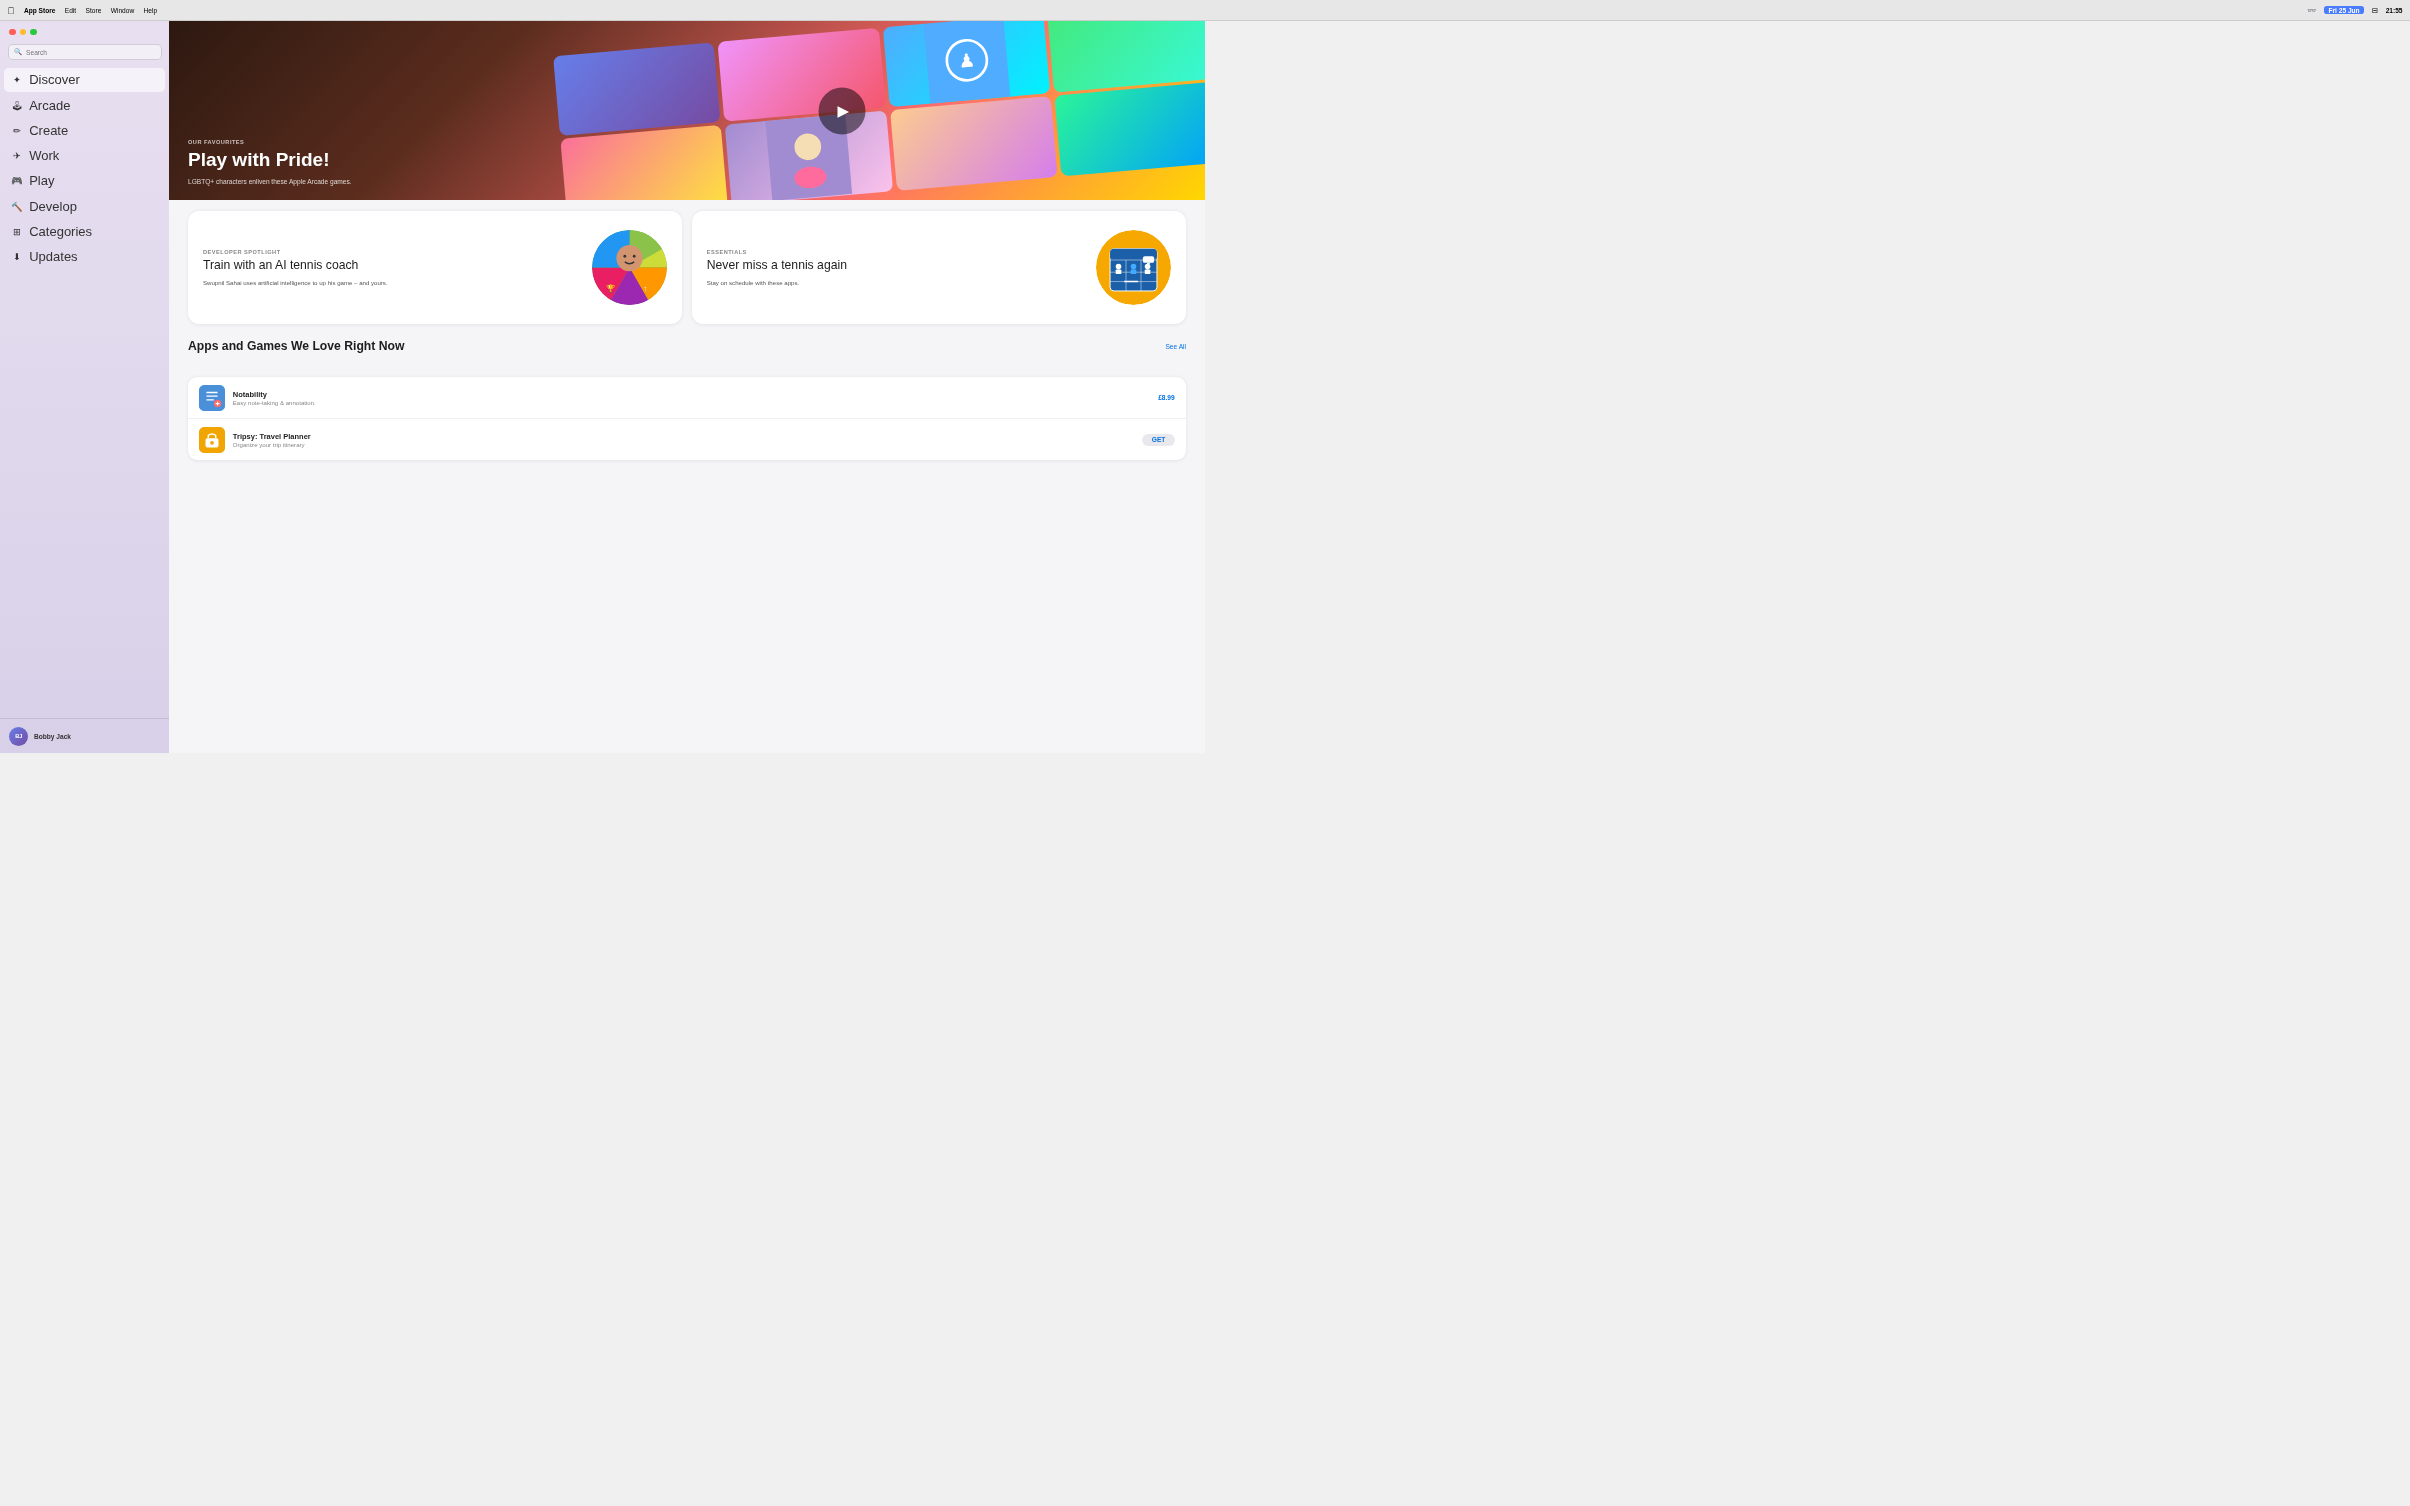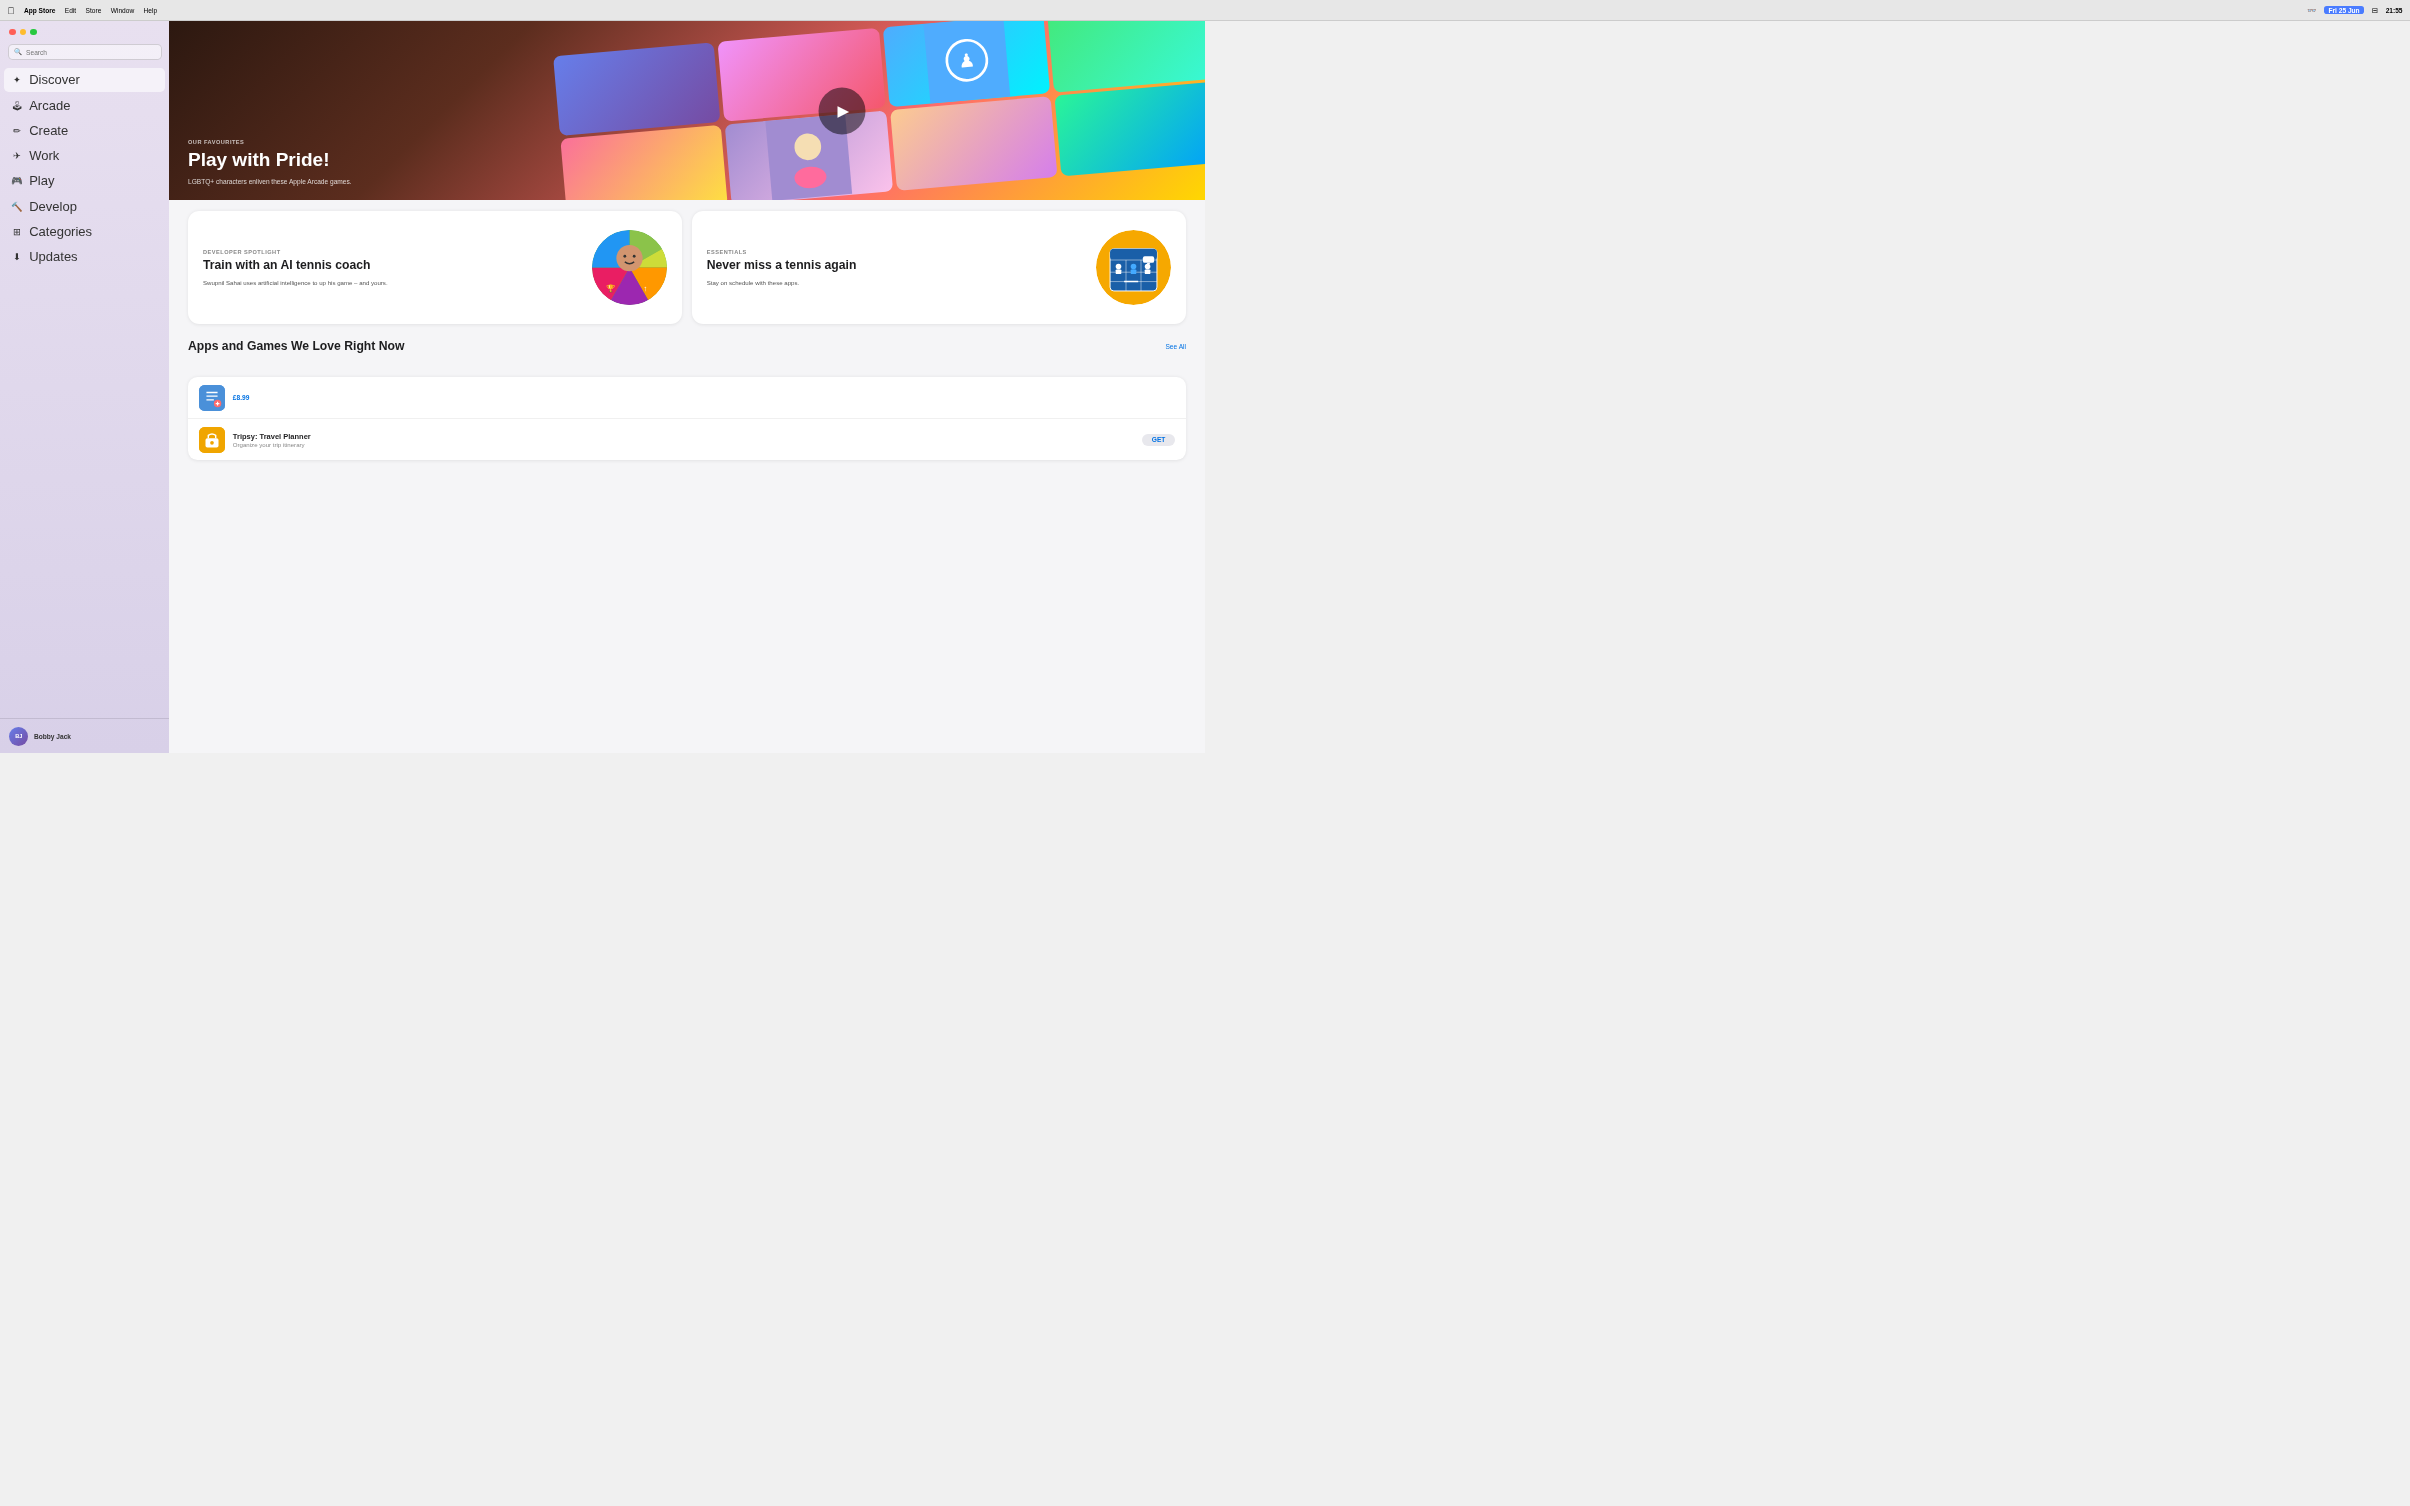--- a/index.html
+++ b/index.html
@@ -298,21 +298,21 @@
     .card-label {
       font-size: 5.6px;
       font-weight: 600;
       color: #888;
       text-transform: uppercase;
       letter-spacing: 0.5px;
       margin-bottom: 3.8px;
     }
     .card-title {
       font-size: 12.2px;
-      font-weight: 700;
+      font-weight: 400;
       color: #1d1d1f;
       line-height: 1.2;
       margin-bottom: 5.6px;
     }
     .card-description {
       font-size: 6.1px;
       color: #555;
       line-height: 1.4;
     }
 
@@ -613,20 +613,24 @@
 
         <div class="app-item">
           <div class="app-icon app-icon-notability">
             <svg width="26" height="26" viewBox="0 0 28 28">
               <rect width="28" height="28" rx="6" fill="#4a90d9"></rect>
               <path d="M8 8 L20 8 M8 12 L20 12 M8 16 L16 16" stroke="white" stroke-width="1.5" fill="none"></path>
               <circle cx="20" cy="20" r="4" fill="#ff6b6b"></circle>
               <path d="M18 20 L22 20 M20 18 L20 22" stroke="white" stroke-width="1.2"></path>
             </svg>
           </div>
+          <div class="app-info">
+            <div class="app-name">Notability</div>
+            <div class="app-desc">Easy note-taking &amp; annotation.</div>
+          </div>
           <div class="app-action">
             <span class="app-price">£8.99</span>
           </div>
         </div>
 
         <div class="app-item">
           <div class="app-icon app-icon-tripsy">
             <svg width="26" height="26" viewBox="0 0 28 28">
               <rect width="28" height="28" rx="6" fill="#f0a500"></rect>
               <rect x="7" y="12" width="14" height="10" rx="2" fill="white"></rect>

